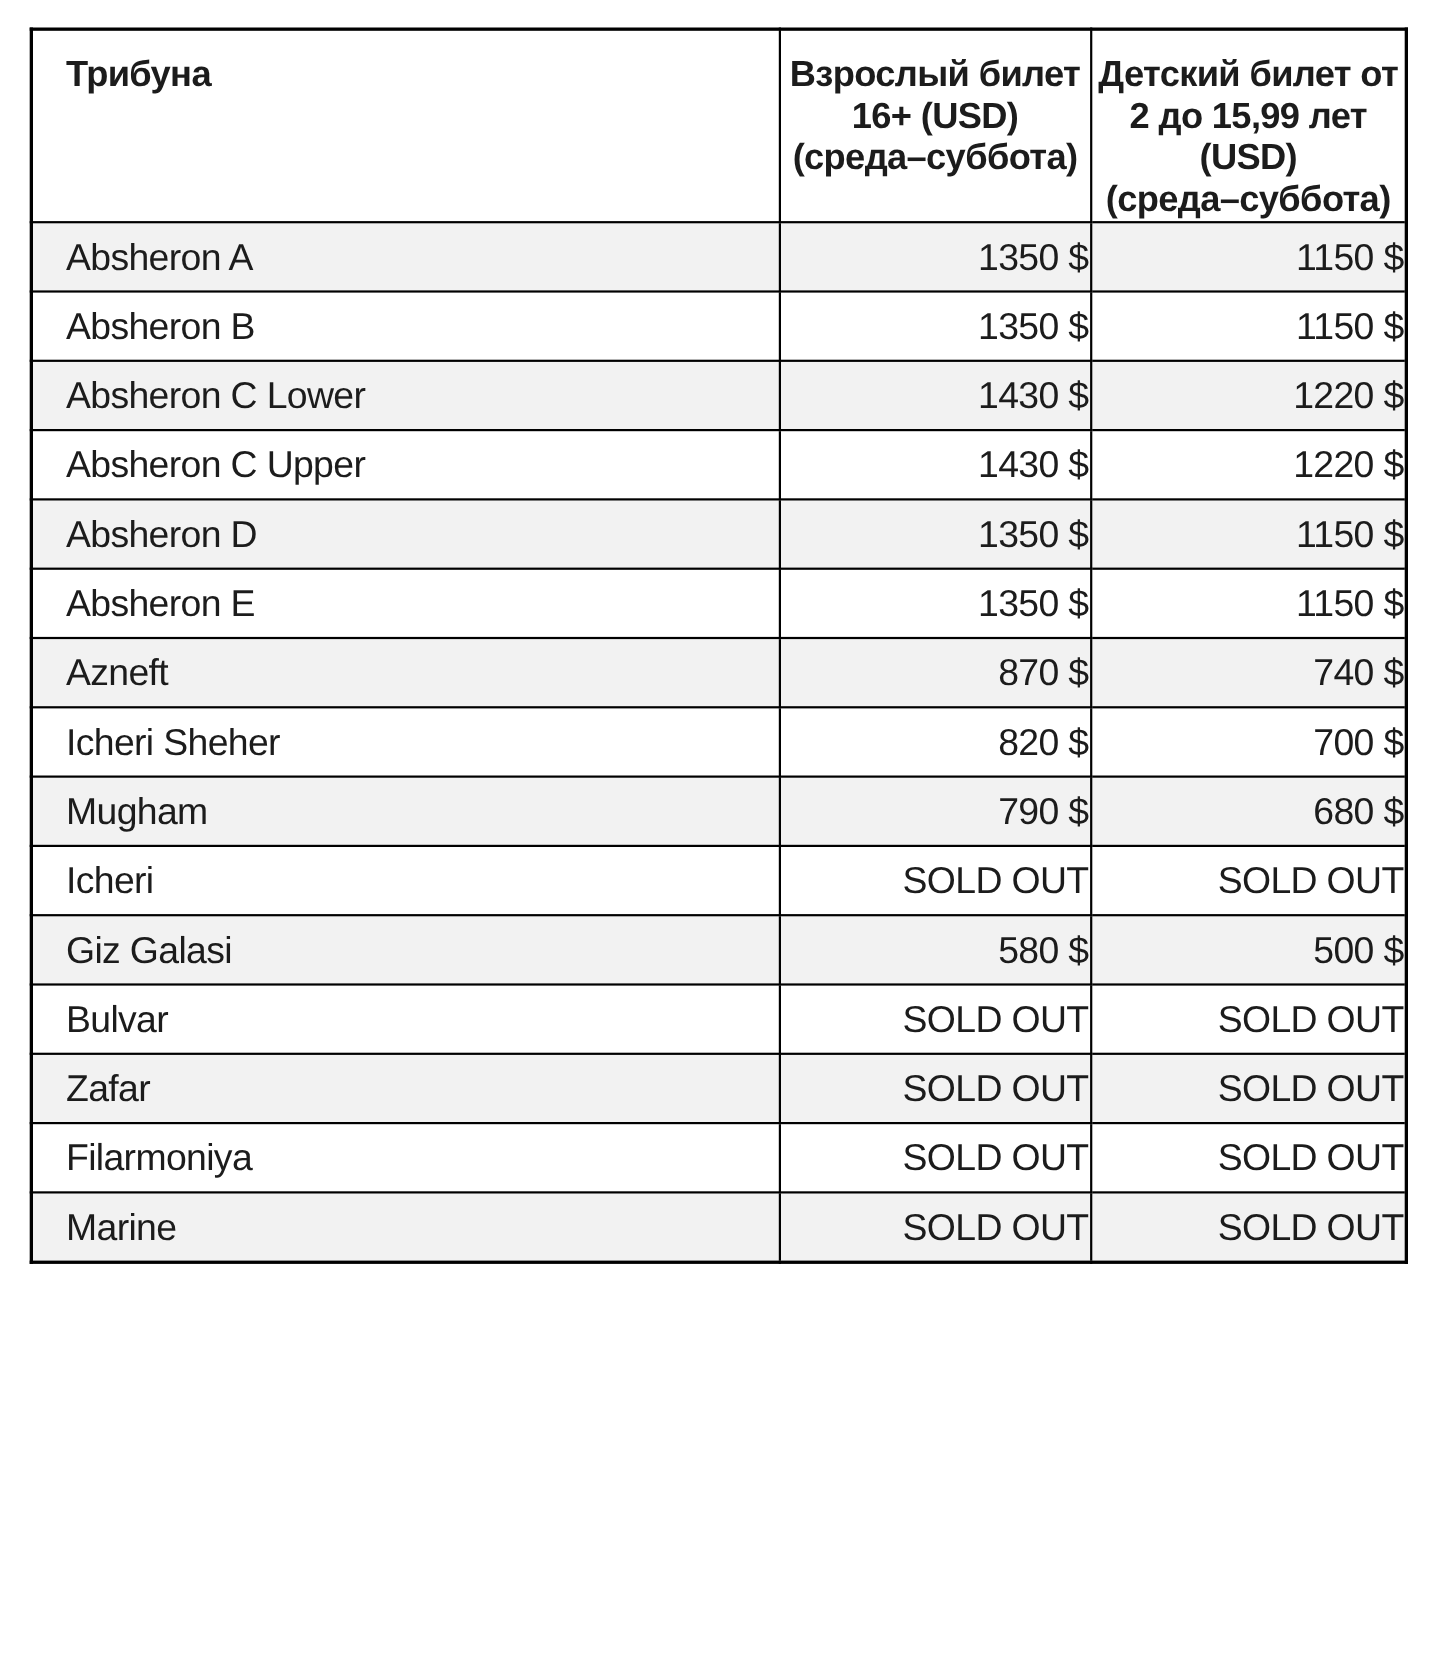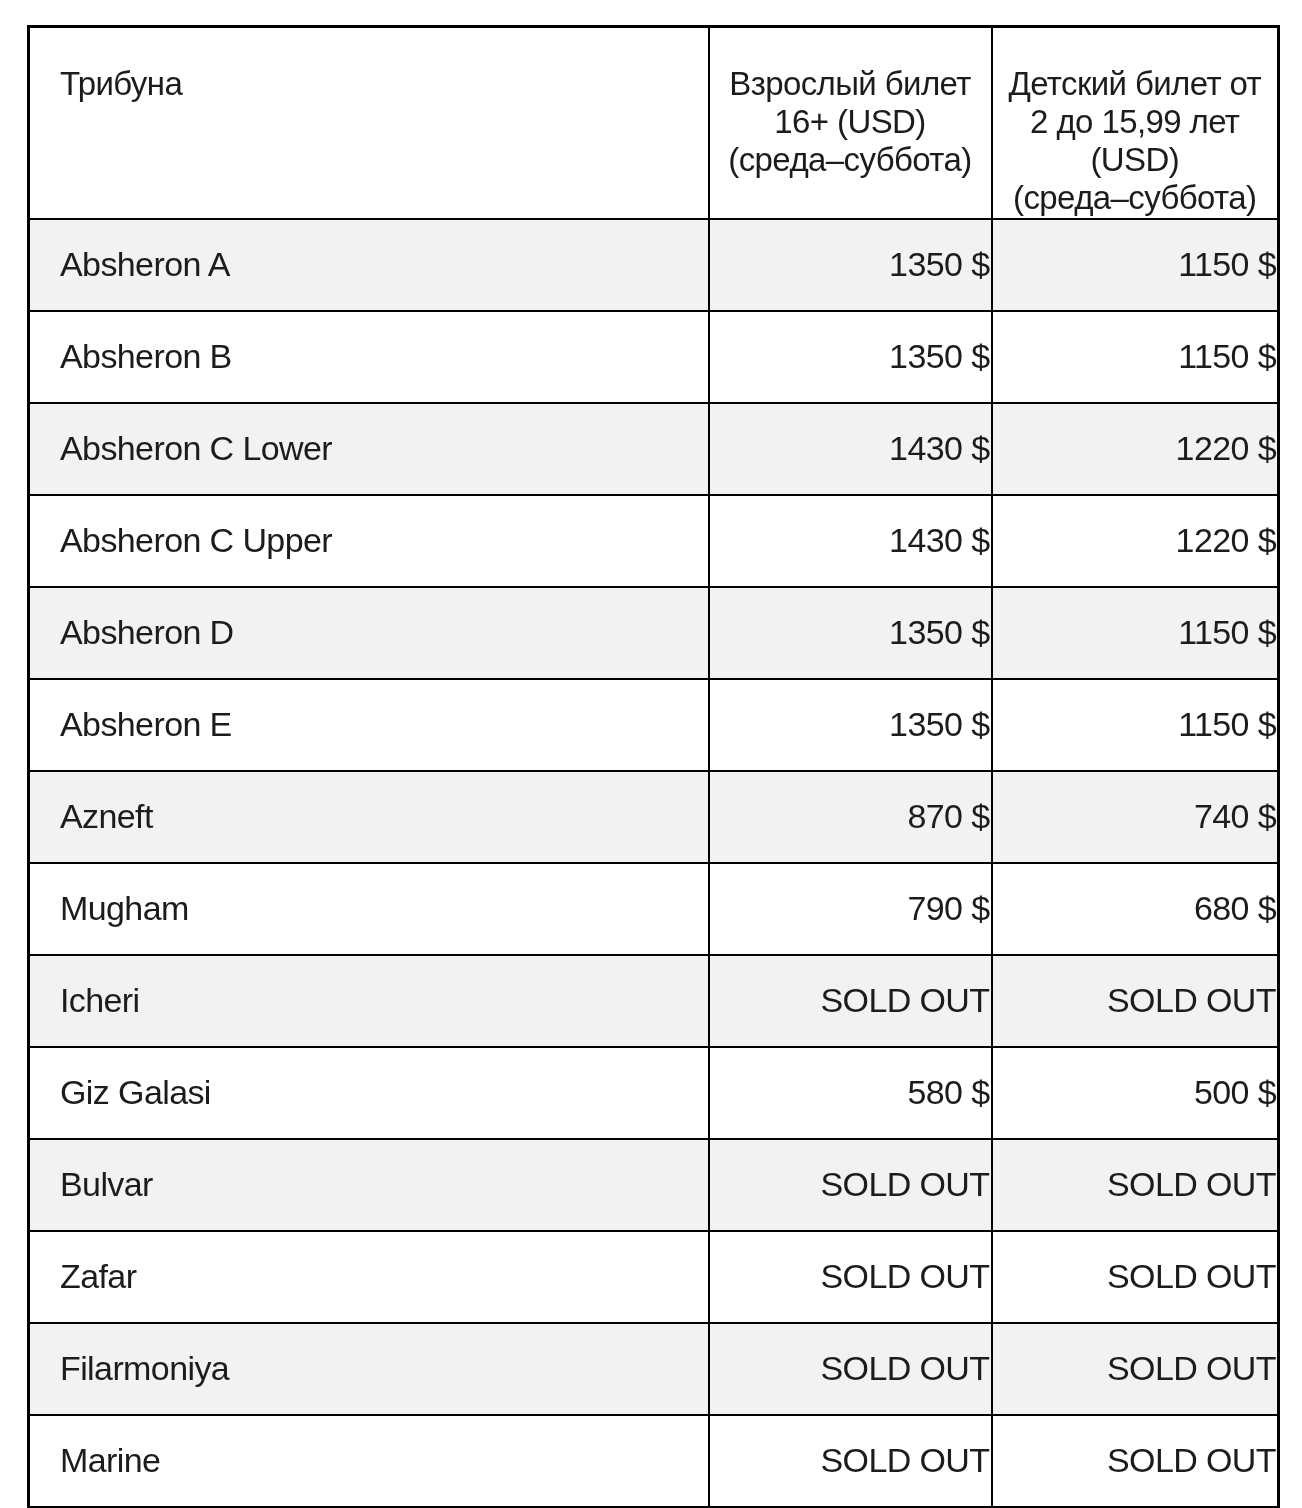--- a/index.html
+++ b/index.html
@@ -27,40 +27,40 @@
   col.c-adult { width: 283px; }
   col.c-child { width: 287px; }
   th, td {
     border: 2px solid #000000;
     box-sizing: border-box;
     letter-spacing: -0.6px;
   }
   thead th {
     height: 174px;
     vertical-align: top;
-    padding-top: 37px;
-    font-weight: normal;
+    padding-top: 20px;
+    font-weight: bold;
     font-size: 33px;
     line-height: 38px;
     white-space: pre-line;
   }
   th.h-name {
     text-align: left;
     padding-left: 30px;
     padding-right: 10px;
   }
   th.h-price {
     text-align: center;
     padding-left: 4px;
     padding-right: 4px;
   }
   tbody td {
-    height: 92px;
+    height: 63px;
     vertical-align: bottom;
-    padding-bottom: 28px;
+    padding-bottom: 12px;
     font-size: 34px;
     line-height: 36px;
     font-weight: normal;
   }
   td.name {
     text-align: left;
     padding-left: 30px;
     padding-right: 10px;
   }
   td.price {
@@ -125,20 +125,25 @@
         <td class="name">Absheron E</td>
         <td class="price">1350 $</td>
         <td class="price">1150 $</td>
       </tr>
       <tr>
         <td class="name">Azneft</td>
         <td class="price">870 $</td>
         <td class="price">740 $</td>
       </tr>
       <tr>
+        <td class="name">Icheri Sheher</td>
+        <td class="price">820 $</td>
+        <td class="price">700 $</td>
+      </tr>
+      <tr>
         <td class="name">Mugham</td>
         <td class="price">790 $</td>
         <td class="price">680 $</td>
       </tr>
       <tr>
         <td class="name">Icheri</td>
         <td class="price">SOLD OUT</td>
         <td class="price">SOLD OUT</td>
       </tr>
       <tr>

